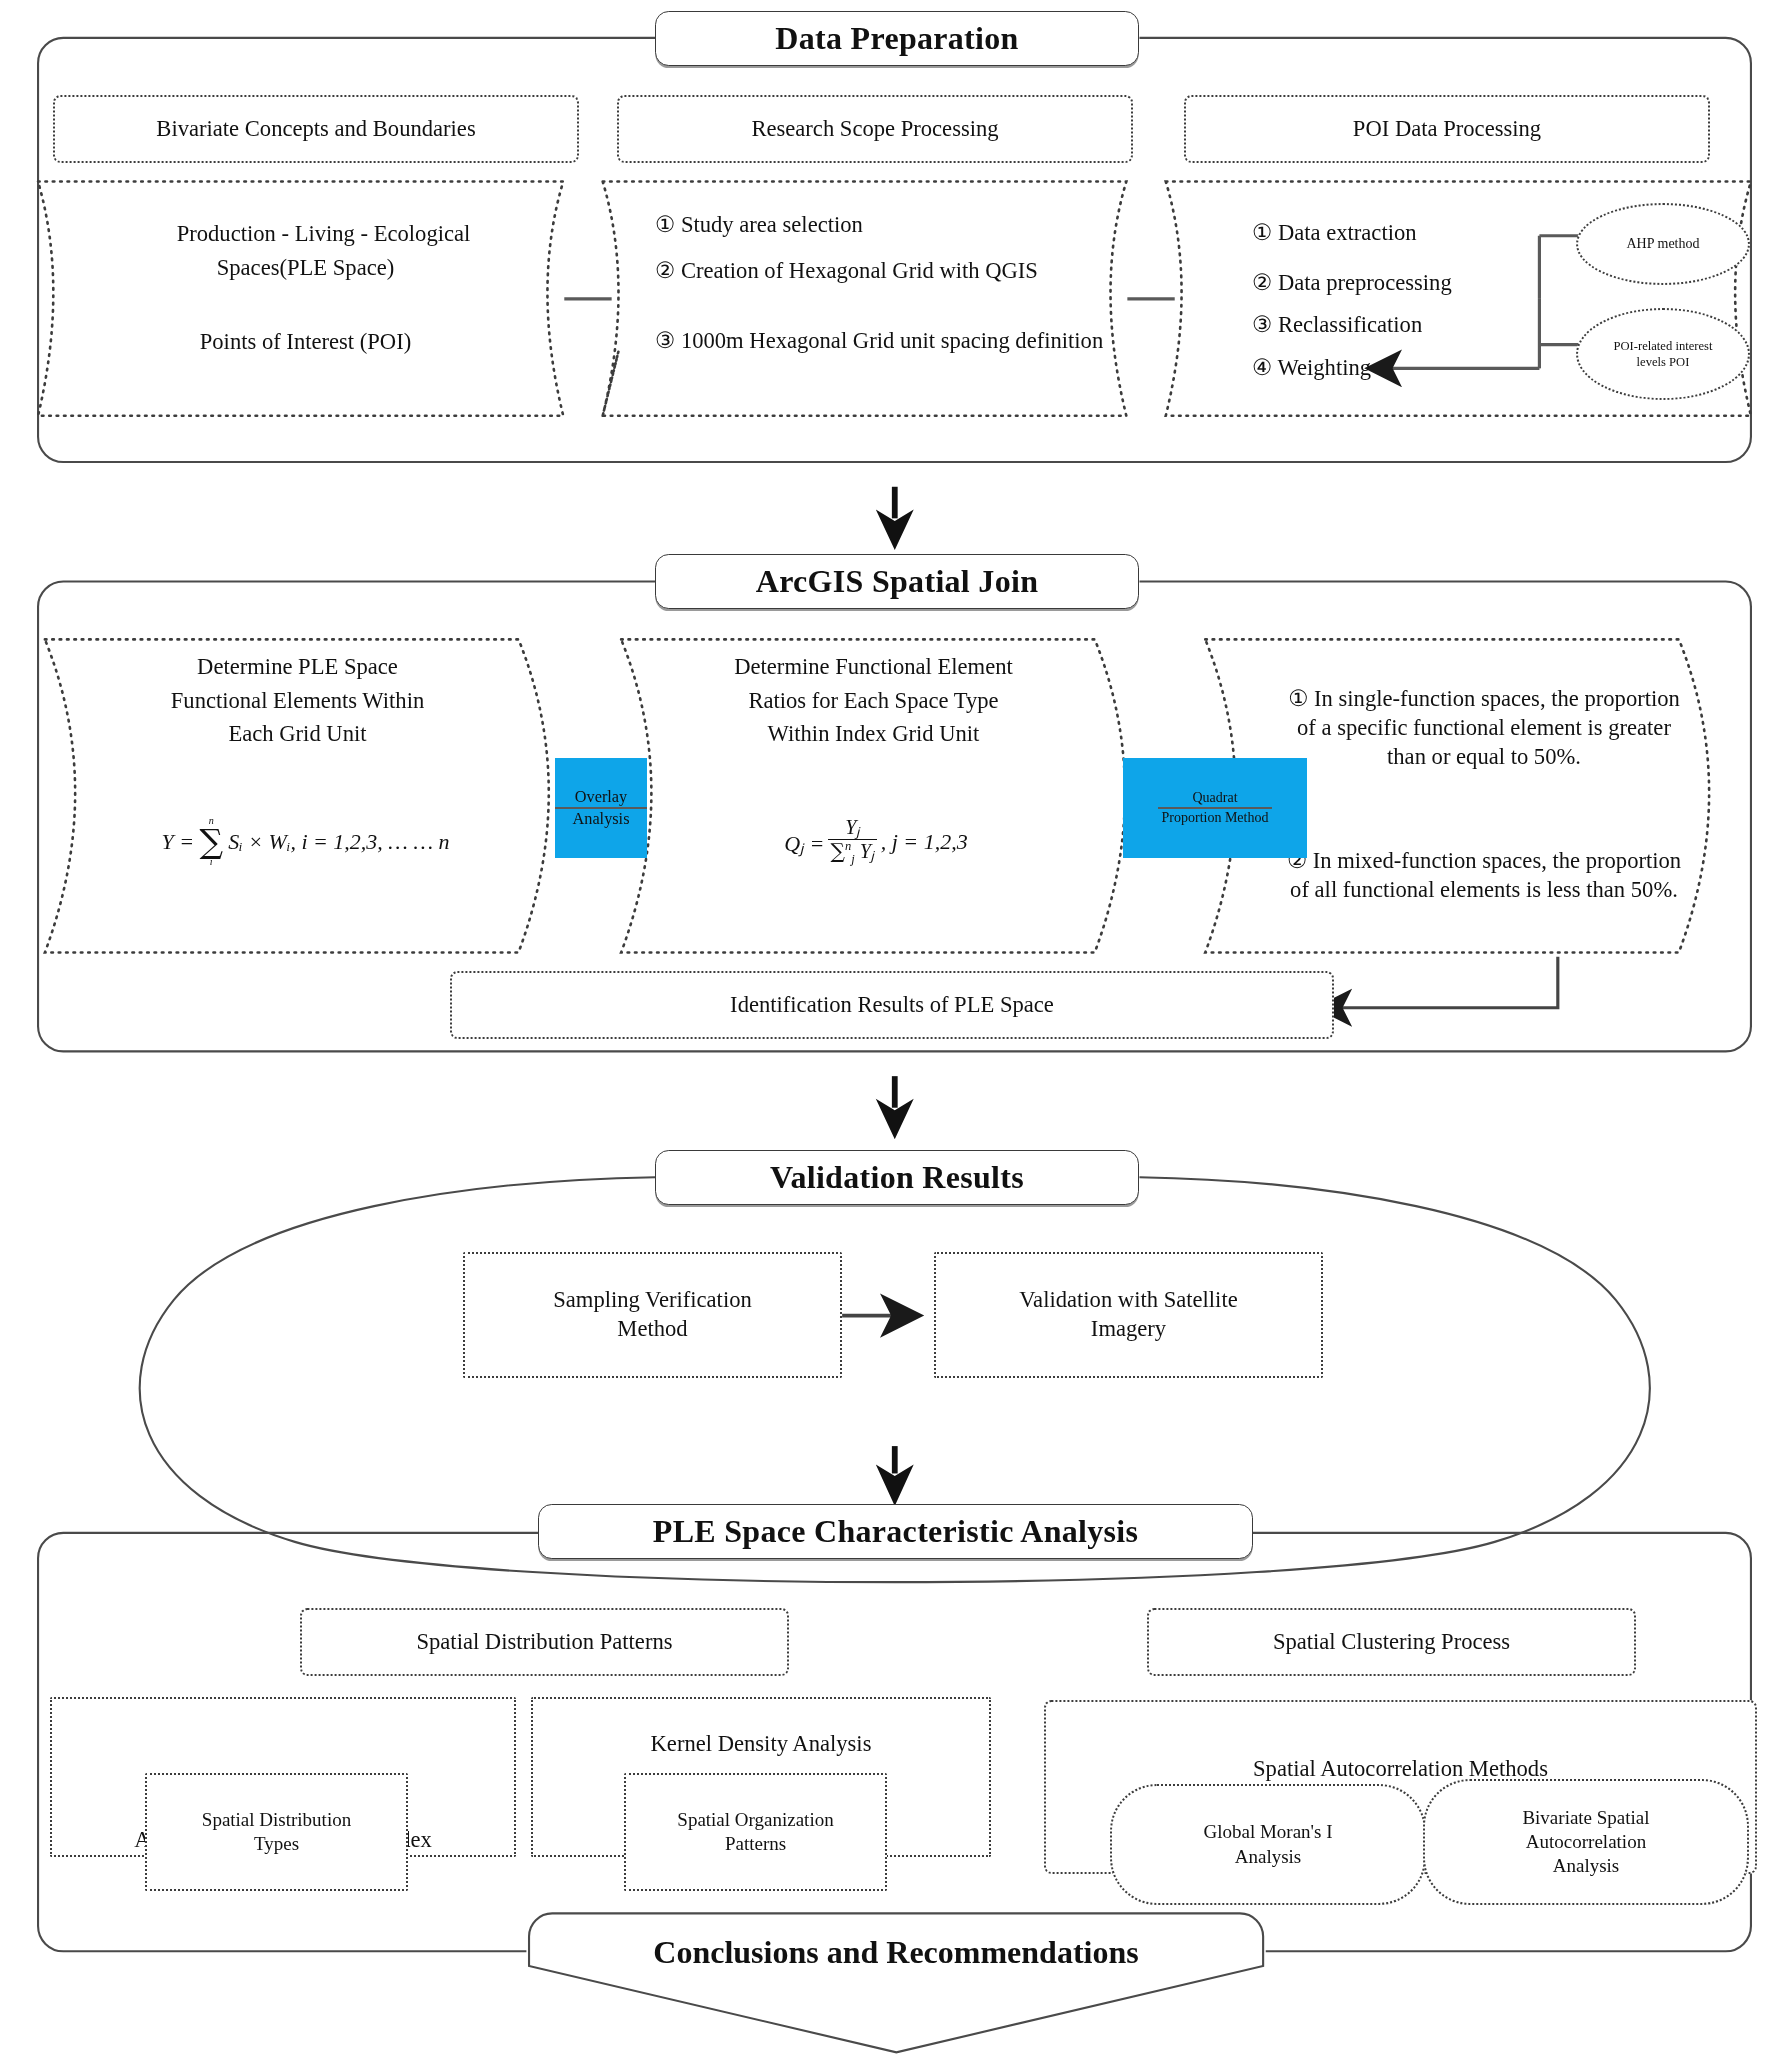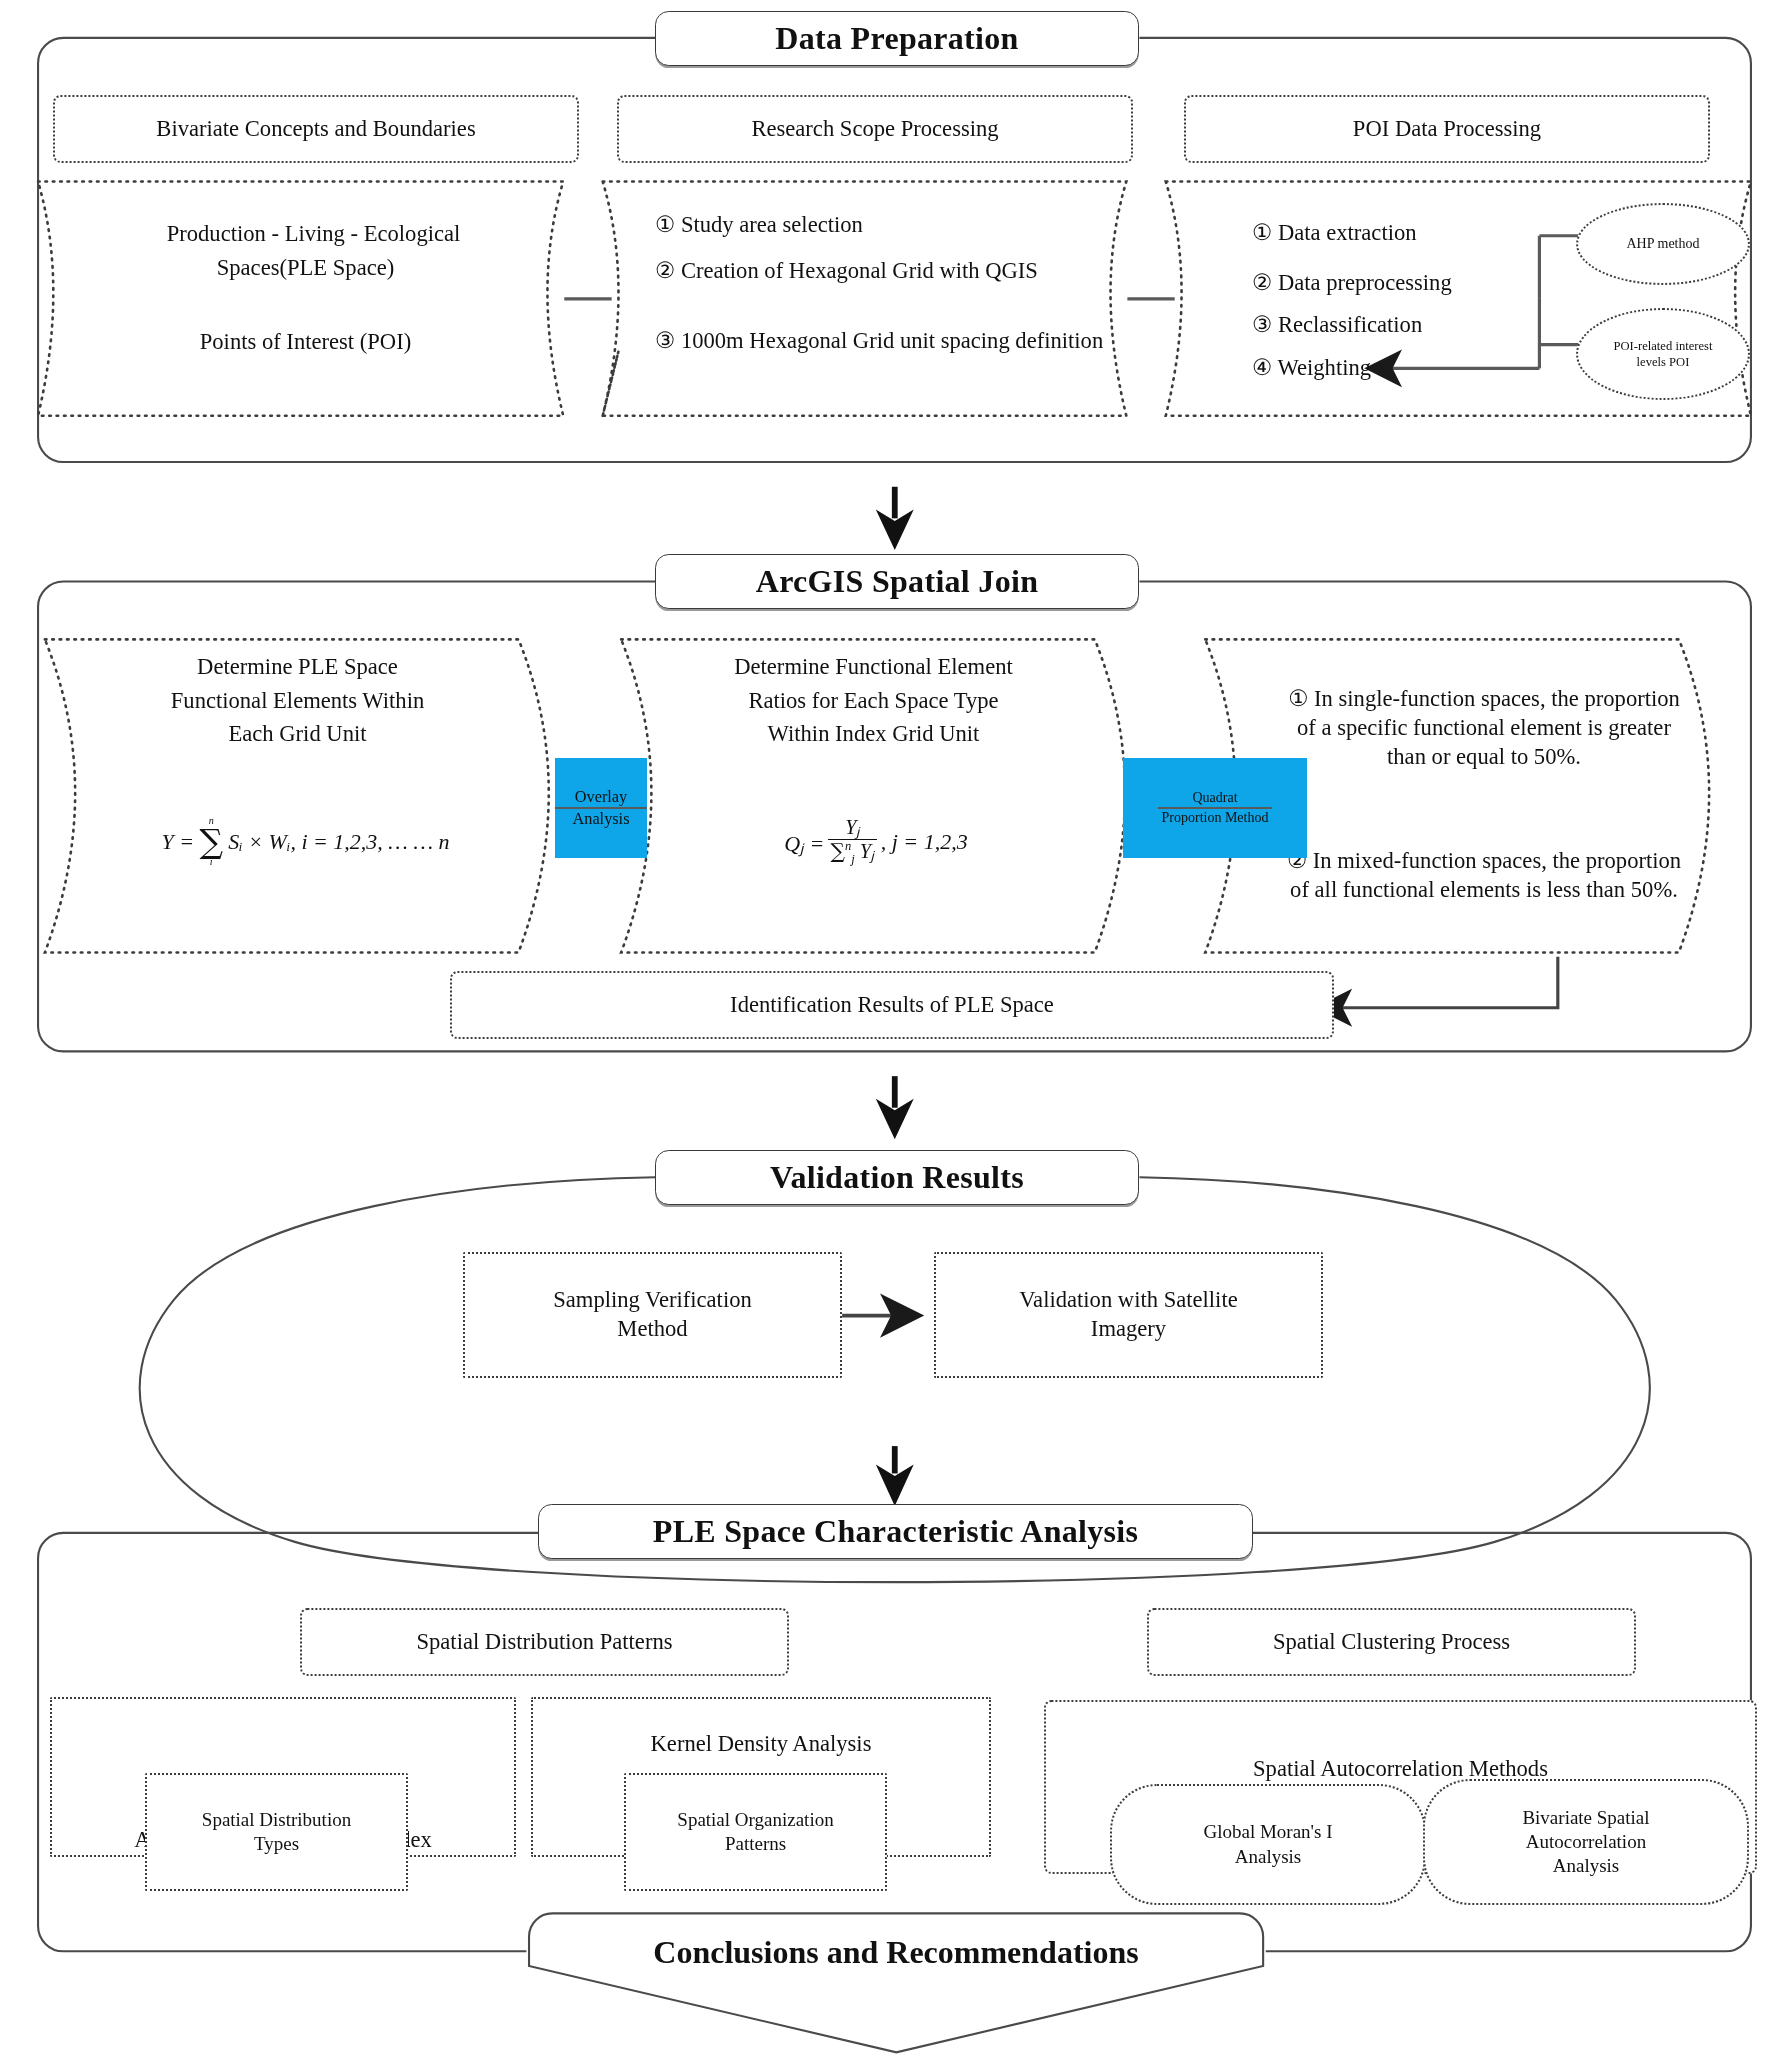--- a/index.html
+++ b/index.html
@@ -137,21 +137,21 @@
   </svg>
 
   <div class="abs hdr ctext hdr-t" style="left:655px;top:10.5px;width:484px;height:55px;">Data Preparation</div>
 
   <div class="abs dbox ctext t40" style="left:53px;top:95px;width:526px;height:68px;">Bivariate Concepts and Boundaries</div>
 
   <div class="abs dbox ctext t40" style="left:617px;top:95px;width:516px;height:68px;">Research Scope Processing</div>
 
   <div class="abs dbox ctext t40" style="left:1184px;top:95px;width:526px;height:68px;">POI Data Processing</div>
 
-  <div class="abs flowtext ctext t40" style="left:87px;top:218px;width:453px;height:32px;">Production - Living - Ecological</div>
+  <div class="abs flowtext ctext t40" style="left:97px;top:218px;width:453px;height:32px;">Production - Living - Ecological</div>
   <div class="abs flowtext ctext t40" style="left:79px;top:252px;width:453px;height:32px;">Spaces(PLE Space)</div>
   <div class="abs flowtext ctext t40" style="left:79px;top:326px;width:453px;height:32px;">Points of Interest (POI)</div>
 
   <div class="abs flowtext ltext t40 numlist" style="left:655px;top:210px;width:458px;height:29.5px;">① Study area selection</div>
   <div class="abs flowtext ltext t40 numlist" style="left:655px;top:240px;width:474px;height:63px;">② Creation of Hexagonal Grid with QGIS</div>
   <div class="abs flowtext ltext t40 numlist" style="left:655px;top:310px;width:474px;height:63px;">③ 1000m Hexagonal Grid unit spacing definition</div>
 
   <div class="abs flowtext ltext t40" style="left:1252px;top:218px;width:326px;height:29.5px;">① Data extraction</div>
   <div class="abs flowtext ltext t40" style="left:1252px;top:268px;width:337px;height:29.5px;">② Data preprocessing</div>
   <div class="abs flowtext ltext t40" style="left:1252px;top:310px;width:337px;height:29.5px;">③ Reclassification</div>

